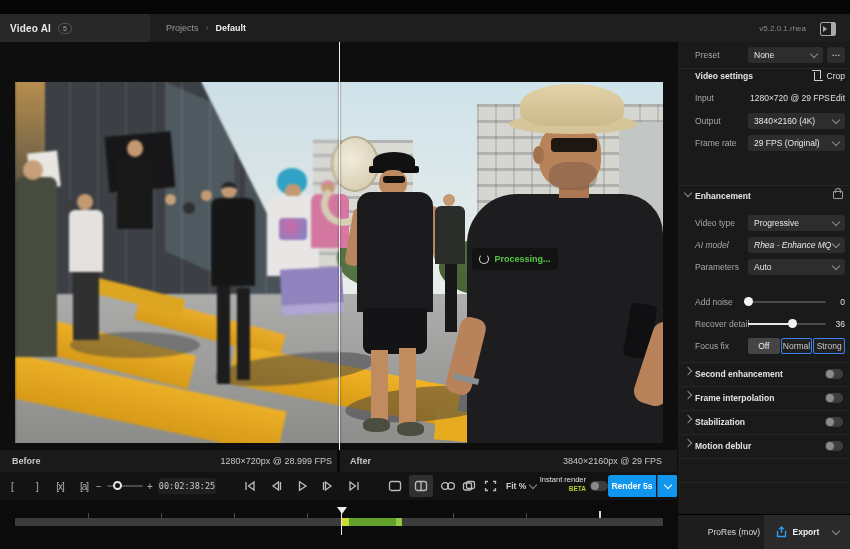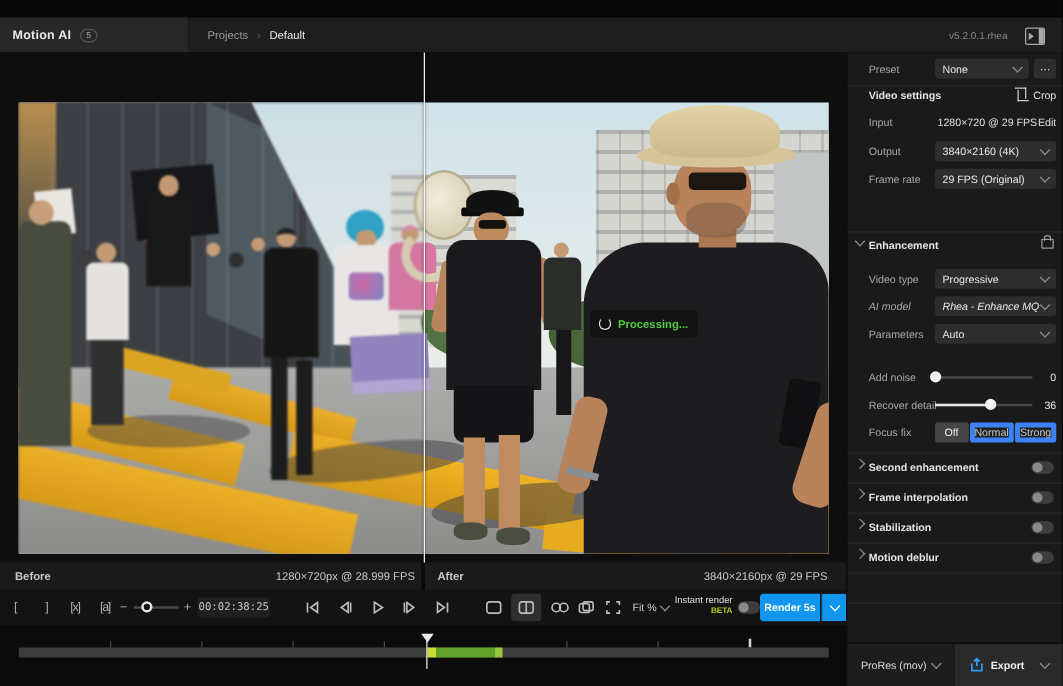--- a/index.html
+++ b/index.html
@@ -8,21 +8,21 @@
   .abs{position:absolute;}
   
   #topstrip{left:0;top:0;width:850px;height:14px;background:#060606;}
   #header{left:0;top:14px;width:850px;height:28px;background:#1e1e1e;}
   #header .brand{left:0;top:0;width:150px;height:28px;background:#282828;display:flex;align-items:center;padding-left:10px;box-sizing:border-box;}
   .appname{font-size:10px;color:#e8e8e8;font-weight:bold;letter-spacing:.2px;}
   .verbadge{margin-left:7px;font-size:7px;color:#aaa;border:1px solid #555;border-radius:7px;padding:1px 4px;line-height:1;}
   #crumb{left:166px;top:0;height:28px;display:flex;align-items:center;gap:7px;}
   #crumb .c1{font-size:9px;color:#999;}
   #crumb .sep{font-size:9px;color:#666;}
-  #crumb .c2{font-size:9px;color:#ececec;font-weight:normal;}
+  #crumb .c2{font-size:9px;color:#ececec;font-weight:bold;}
   #version{right:44px;top:0;height:28px;display:flex;align-items:center;font-size:8px;color:#8a8a8a;}
   #paneltoggle{right:14px;top:8px;width:14px;height:12px;border:1px solid #a8a8a8;border-radius:2px;}
   #paneltoggle .fill{position:absolute;right:0;top:0;width:4px;height:100%;background:#a8a8a8;}
   #paneltoggle .tri{position:absolute;left:2px;top:3px;width:0;height:0;border-left:4px solid #a8a8a8;border-top:3px solid transparent;border-bottom:3px solid transparent;}
   
   #leftarea{left:0;top:42px;width:677px;height:507px;background:#0e0e0e;}
   #viewer{left:0;top:0;width:677px;height:408px;background:#0e0e0e;overflow:hidden;}
   #frame{left:15px;top:40px;width:648px;height:361px;overflow:hidden;background:linear-gradient(#cfe2ea,#e9eeea 55%,#dfe3de);}
   .sh{position:absolute;}
   #splitline{left:339px;top:0;width:1px;height:408px;background:#f2f2f2;box-shadow:0 0 2px rgba(0,0,0,.8);z-index:30;}
@@ -38,21 +38,21 @@
   
   #controls{left:0;top:430px;width:677px;height:28px;background:#131313;font-size:10px;}
   #controls .btn{position:absolute;top:0;height:28px;display:flex;align-items:center;justify-content:center;color:#b0b0b0;}
   .brk{font-size:10px;letter-spacing:-1px;color:#b0b0b0;}
   #zoomtrack{left:107px;top:13px;width:36px;height:2px;background:#4a4a4a;border-radius:1px;}
   #zoomknob{left:113px;top:9px;width:9px;height:9px;border:2px solid #e6e6e6;border-radius:50%;background:#131313;box-sizing:border-box;}
   #timecode{left:158px;top:6px;width:58px;height:16px;background:#1f1f1f;border-radius:3px;display:flex;align-items:center;justify-content:center;font-size:8.5px;color:#c8c8c8;font-family:"DejaVu Sans Mono",monospace;}
   .ticon{position:absolute;top:7px;width:14px;height:14px;}
   .vicon{position:absolute;top:8px;}
   #viewSplitSel{left:409px;top:3px;width:24px;height:22px;background:#2f2f2f;border-radius:3px;}
-  #fitlabel{left:506px;top:0;height:28px;display:flex;align-items:center;font-size:8.5px;color:#cfcfcf;gap:4px;}
+  #fitlabel{left:506px;top:0;height:28px;display:flex;align-items:center;font-size:8.5px;color:#cfcfcf;gap:4px;font-weight:bold;}
   .chev{width:5px;height:5px;border-right:1.4px solid #8f8f8f;border-bottom:1.4px solid #8f8f8f;transform:rotate(45deg);display:inline-block;margin-top:-3px;}
   .chevr{transform:rotate(-45deg);}
   #instant{left:538px;top:3px;width:48px;height:22px;text-align:right;}
   #instant .l1{font-size:7.5px;color:#e0e0e0;line-height:10px;}
   #instant .l2{font-size:6.5px;font-weight:bold;color:#b8cc2e;line-height:8px;}
   .toggle{position:absolute;width:18px;height:10px;background:#3d3d3d;border-radius:6px;}
   .toggle .knob{position:absolute;left:1px;top:1px;width:8px;height:8px;background:#8a8a8a;border-radius:50%;}
   #itoggle{left:590px;top:9px;}
   #renderbtn{left:608px;top:3px;width:48px;height:22px;background:#1196f0;border-radius:3px 0 0 3px;display:flex;align-items:center;justify-content:center;color:#fff;font-size:8.5px;font-weight:bold;}
   #renderchev{left:657px;top:3px;width:20px;height:22px;background:#1196f0;border-left:1px solid rgba(0,40,70,.45);border-radius:0 3px 3px 0;display:flex;align-items:center;justify-content:center;}
@@ -76,41 +76,41 @@
   .secchev{position:absolute;left:7px;top:6px;}
   .rightact{position:absolute;right:6px;top:0;height:18px;display:flex;align-items:center;color:#e0e0e0;gap:4px;}
   .val{position:absolute;left:72px;top:0;height:18px;display:flex;align-items:center;color:#e0e0e0;}
   #note{position:absolute;left:70px;top:112px;right:6px;font-size:7.5px;color:#8d8d8d;line-height:10px;}
   #note b{color:#cfcfcf;}
   .slider{position:absolute;left:70px;top:8px;width:78px;height:2px;background:#4a4a4a;border-radius:1px;}
   .sknob{position:absolute;top:4px;width:9px;height:9px;background:#f2f2f2;border-radius:50%;}
   .sfill{position:absolute;left:70px;top:8px;height:2px;background:#e8e8e8;}
   .svalue{position:absolute;right:6px;top:0;height:18px;display:flex;align-items:center;color:#e4e4e4;}
   .seg{position:absolute;left:70px;top:1px;right:6px;height:16px;display:flex;gap:1px;}
-  .seg div{flex:1;display:flex;align-items:center;justify-content:center;border-radius:2px;background:#202020;border:4px solid #3b82f6;color:#c8c8c8;}
+  .seg div{flex:1;display:flex;align-items:center;justify-content:center;border-radius:2px;background:#202020;border:1px solid #3b82f6;color:#c8c8c8;}
   .seg .on{background:#454545;border-color:#454545;color:#f0f0f0;}
   .stgl{position:absolute;right:8px;top:4px;}
   
   #exportbar{position:absolute;left:0;bottom:0;width:173px;height:34px;border-top:1px solid #000;}
-  #fmt{position:absolute;left:0;top:0;width:85px;height:34px;background:#1d1d1d;display:flex;align-items:center;justify-content:center;gap:5px;color:#dcdcdc;}
+  #fmt{position:absolute;left:0;top:0;width:85px;height:34px;background:#1d1d1d;display:flex;align-items:center;justify-content:center;gap:5px;color:#dcdcdc;padding-left:19px;}
   #exp{position:absolute;left:86px;top:0;right:0;height:34px;background:#2a2a2a;display:flex;align-items:center;justify-content:center;gap:6px;color:#f0f0f0;font-weight:bold;}
   #exp .chev{margin-left:8px;}
   .lockicon{position:absolute;right:8px;top:4px;width:8px;height:6px;border:1px solid #999;border-radius:1px;}
   .lockicon:before{content:"";position:absolute;left:1px;top:-4px;width:4px;height:4px;border:1px solid #999;border-bottom:none;border-radius:3px 3px 0 0;}
   .cropicon{width:8px;height:8px;border-left:1px solid #ccc;border-bottom:1px solid #ccc;position:relative;}
   .cropicon:before{content:"";position:absolute;left:-3px;top:-2px;width:8px;height:8px;border-right:1px solid #ccc;border-top:1px solid #ccc;}
   svg.t{stroke:#bdbdbd;fill:none;stroke-width:1.3;}
 </style>
 </head>
 <body>
 
 <div id="topstrip" class="abs"></div>
 <div id="header" class="abs">
   <div class="abs brand">
-    <span class="appname">Motion AI</span>
+    <span class="appname">Video AI</span>
     <span class="verbadge">5</span>
   </div>
   <div id="crumb" class="abs">
     <span class="c1">Projects</span>
     <span class="sep">›</span>
     <span class="c2">Default</span>
   </div>
   <div id="version" class="abs">v5.2.0.1.rhea</div>
   <div id="paneltoggle" class="abs">
     <div class="fill"></div>

